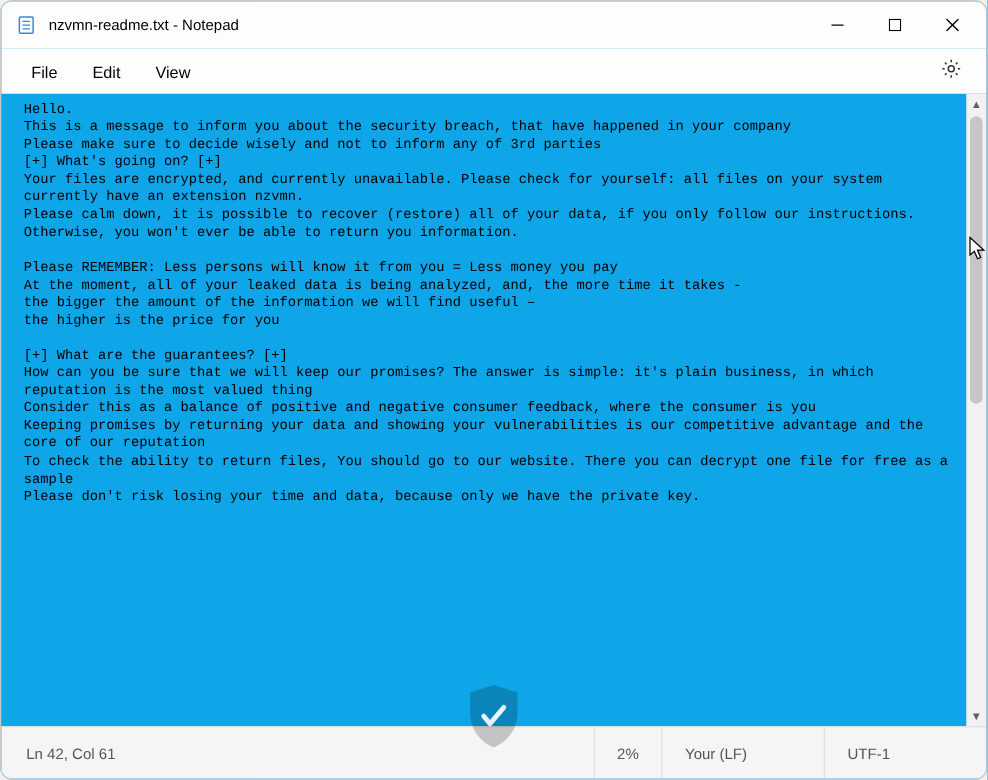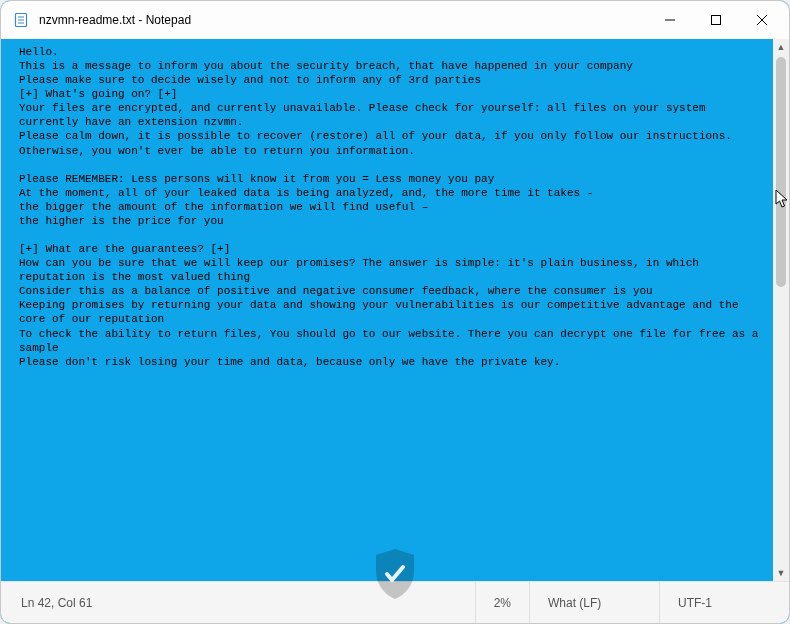--- a/index.html
+++ b/index.html
@@ -183,20 +183,34 @@
       </div>
       <div class="win-btn">
         <svg width="10" height="10" viewBox="0 0 10 10">
             <line x1="0" y1="0" x2="10" y2="10" stroke="#000" stroke-width="1"></line>
             <line x1="10" y1="0" x2="0" y2="10" stroke="#000" stroke-width="1"></line>
           </svg>
       </div>
     </div>
   </div>
 
+  <div class="menubar">
+    <div class="menu-item">File</div>
+    <div class="menu-item">Edit</div>
+    <div class="menu-item">View</div>
+    <div class="menu-spacer"></div>
+    <div class="settings-btn">
+      <span>
+        <svg width="18" height="18" viewBox="0 0 24 24" fill="none" stroke="#333" stroke-width="1.6">
+          <circle cx="12" cy="12" r="3.2"></circle>
+          <path d="M12 2.5v2.5M12 19v2.5M21.5 12h-2.5M5 12H2.5M18.7 5.3l-1.8 1.8M7.1 16.9l-1.8 1.8M18.7 18.7l-1.8-1.8M7.1 7.1 5.3 5.3"></path>
+        </svg>
+      </span>
+    </div>
+  </div>
 
   <div class="editor-wrap">
     <div class="editor">Hello.
 This is a message to inform you about the security breach, that have happened in your company
 Please make sure to decide wisely and not to inform any of 3rd parties
 [+] What's going on? [+]
 Your files are encrypted, and currently unavailable. Please check for yourself: all files on your system currently have an extension nzvmn.
 Please calm down, it is possible to recover (restore) all of your data, if you only follow our instructions. Otherwise, you won't ever be able to return you information.
 
 Please REMEMBER: Less persons will know it from you = Less money you pay
@@ -214,21 +228,21 @@
       <div class="arrow up">▲</div>
       <div class="thumb"></div>
       <div class="arrow down">▼</div>
     </div>
   </div>
 
   <div class="statusbar">
     <div class="status-cell">Ln 42, Col 61</div>
     <div class="status-spacer-m"></div>
     <div class="status-cell">2%</div>
-    <div class="status-cell" style="min-width:130px">What (LF)</div>
+    <div class="status-cell" style="min-width:130px">Your (LF)</div>
     <div class="status-cell" style="min-width:120px">UTF-1</div>
   </div>
 
   <div class="watermark">
     <span class="inner">
       <span class="shield">
         <svg width="46" height="54" viewBox="0 0 46 54">
           <path d="M23 2 L42 8 V24 C42 38 33 48 23 52 C13 48 4 38 4 24 V8 Z" fill="rgba(0,0,0,0.20)"></path>
           <path d="M15 27 l5 6 l11 -13" stroke="rgba(255,255,255,0.9)" stroke-width="4" fill="none" stroke-linecap="round" stroke-linejoin="round"></path>
         </svg>

